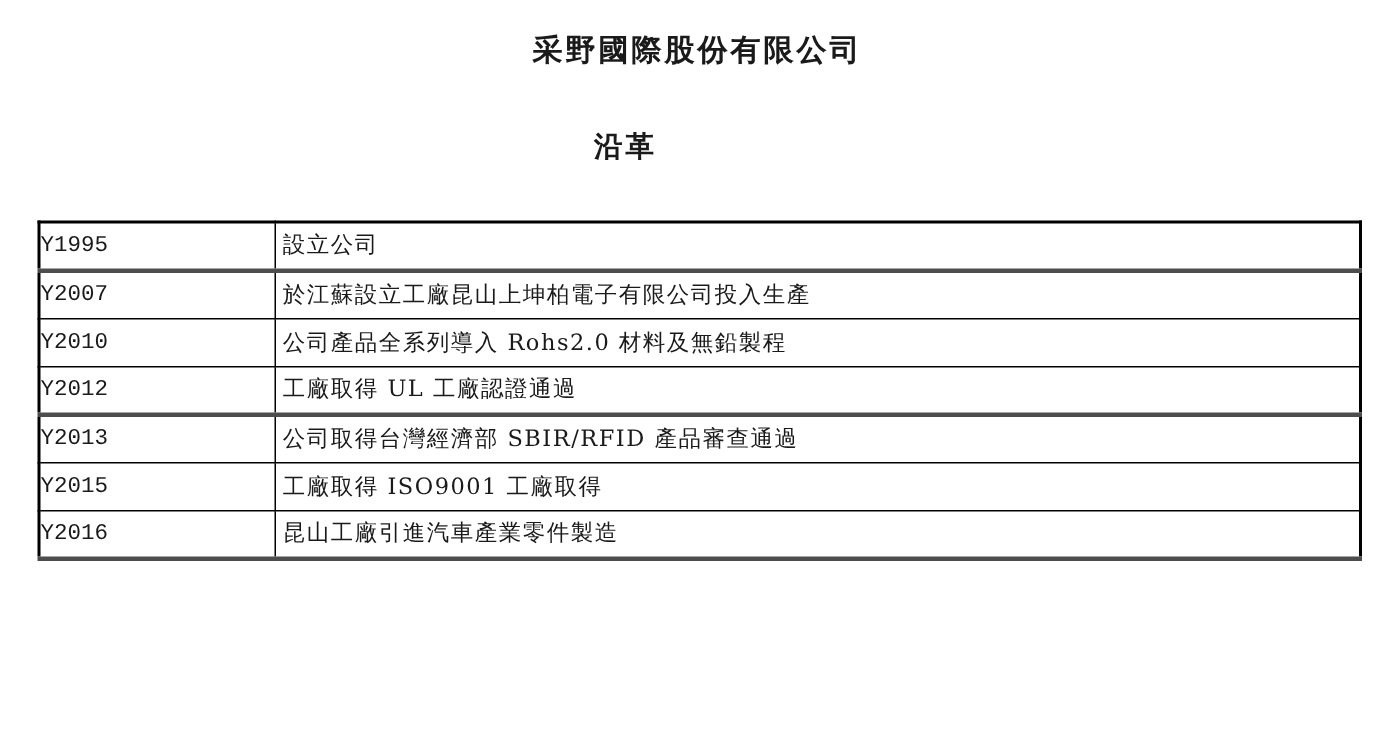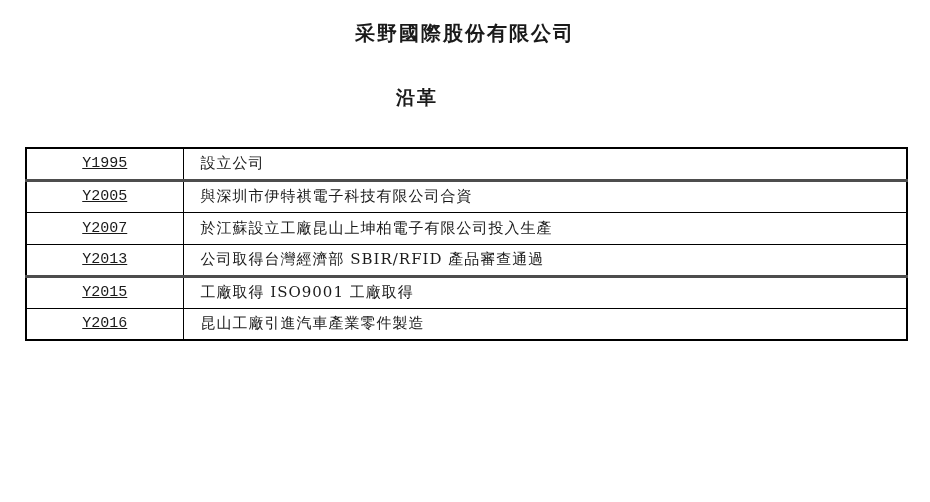--- a/index.html
+++ b/index.html
@@ -45,27 +45,25 @@
     border: 1px solid #000000;
     height: 32px;
     font-size: 15px;
     vertical-align: middle;
     white-space: nowrap;
     overflow: hidden;
   }
   table.history { border: 2px solid #000000; }
   td.year-cell {
     width: 157px;
-    text-align: center;
     font-family: "Liberation Mono", "DejaVu Sans Mono", monospace;
     font-size: 15px;
-    text-decoration: underline;
   }
   td.event-cell {
-    padding-left: 17px;
+    padding-left: 5px;
     letter-spacing: 1px;
   }
   
   table.history tr:nth-child(1) td,
   table.history tr:nth-child(4) td,
   table.history tr:nth-child(7) td {
     border-bottom: 3px solid #4d4d4d;
   }
 </style>
 </head>
@@ -75,26 +73,30 @@
 
 <div class="doc-subtitle">沿革</div>
 
 <table class="history">
   <tbody>
       <tr>
     <td class="year-cell">Y1995</td>
     <td class="event-cell">設立公司</td>
   </tr>
       <tr>
-    <td class="year-cell">Y2005</td>
-    <td class="event-cell">與深圳市伊特祺電子科技有限公司合資</td>
+    <td class="year-cell">Y2007</td>
+    <td class="event-cell">於江蘇設立工廠昆山上坤柏電子有限公司投入生產</td>
   </tr>
       <tr>
-    <td class="year-cell">Y2007</td>
-    <td class="event-cell">於江蘇設立工廠昆山上坤柏電子有限公司投入生產</td>
+    <td class="year-cell">Y2010</td>
+    <td class="event-cell">公司產品全系列導入 Rohs2.0 材料及無鉛製程</td>
+  </tr>
+      <tr>
+    <td class="year-cell">Y2012</td>
+    <td class="event-cell">工廠取得 UL 工廠認證通過</td>
   </tr>
       <tr>
     <td class="year-cell">Y2013</td>
     <td class="event-cell">公司取得台灣經濟部 SBIR/RFID 產品審查通過</td>
   </tr>
       <tr>
     <td class="year-cell">Y2015</td>
     <td class="event-cell">工廠取得 ISO9001 工廠取得</td>
   </tr>
       <tr>

